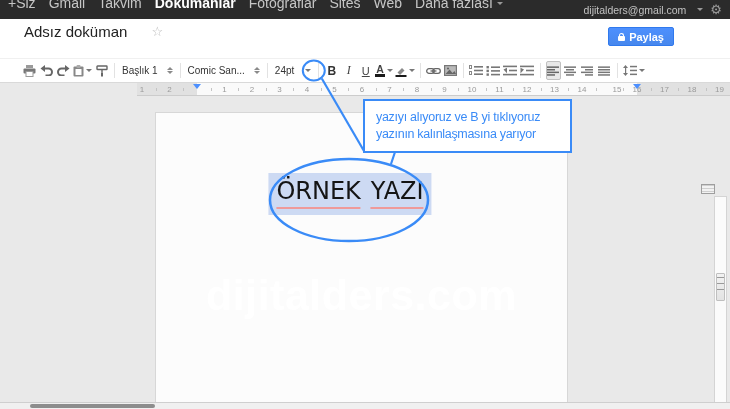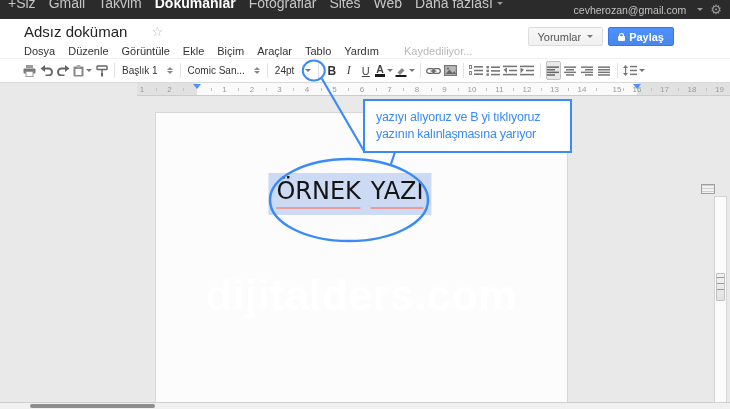--- a/index.html
+++ b/index.html
@@ -109,47 +109,32 @@
         <span class="tb-item">+Siz</span>
         <span class="tb-item">Gmail</span>
         <span class="tb-item">Takvim</span>
         <span class="tb-item active">Dokümanlar</span>
         <span class="tb-item">Fotoğraflar</span>
         <span class="tb-item">Sites</span>
         <span class="tb-item">Web</span>
         <span class="tb-item">Daha fazlası<span class="tb-caret"></span></span>
       </div>
     <div class="tb-right">
-      <span class="tb-email">cevherozan@gmail.com</span>
+      <span class="tb-email">dijitalders@gmail.com</span>
       <span class="tb-caret"></span>
       <span class="gear">⚙</span>
     </div>
   </div>
 
   <div class="header">
     <div class="doc-title">
       <span>Adsız doküman</span>
       <span class="star">☆</span>
     </div>
-    <div class="menubar" id="menubar">
-        <span>Dosya</span>
-        <span>Düzenle</span>
-        <span>Görüntüle</span>
-        <span>Ekle</span>
-        <span>Biçim</span>
-        <span>Araçlar</span>
-        <span>Tablo</span>
-        <span>Yardım</span>
-        <span class="saving">Kaydediliyor...</span>
-      </div>
     <div class="hdr-buttons">
-      <div class="btn comments">
-        <span>Yorumlar</span>
-        <span class="caret"></span>
-      </div>
       <div class="btn share">
         <span class="lock"></span>
         <span>Paylaş</span>
       </div>
     </div>
   </div>
 
   <div class="toolbar">
     <div class="tbtn">
       <svg class="icon-svg" width="13" height="12">

